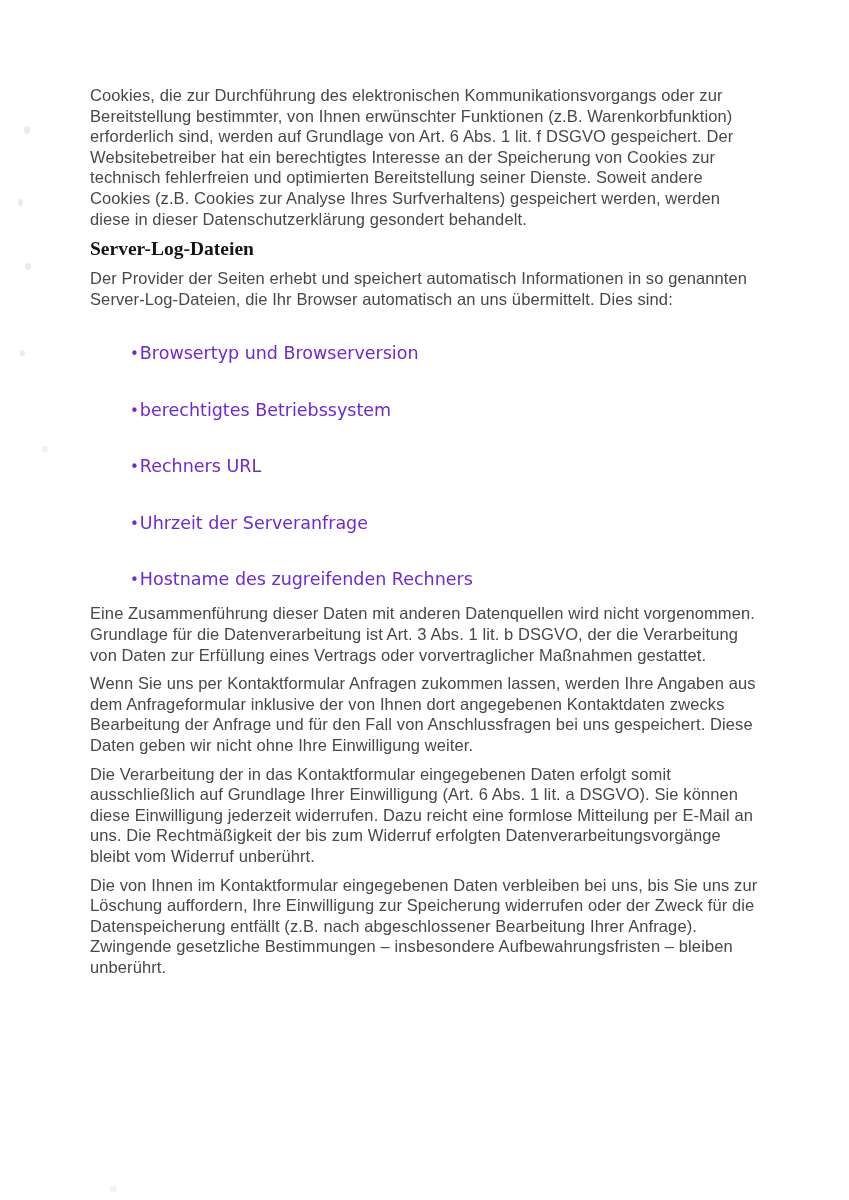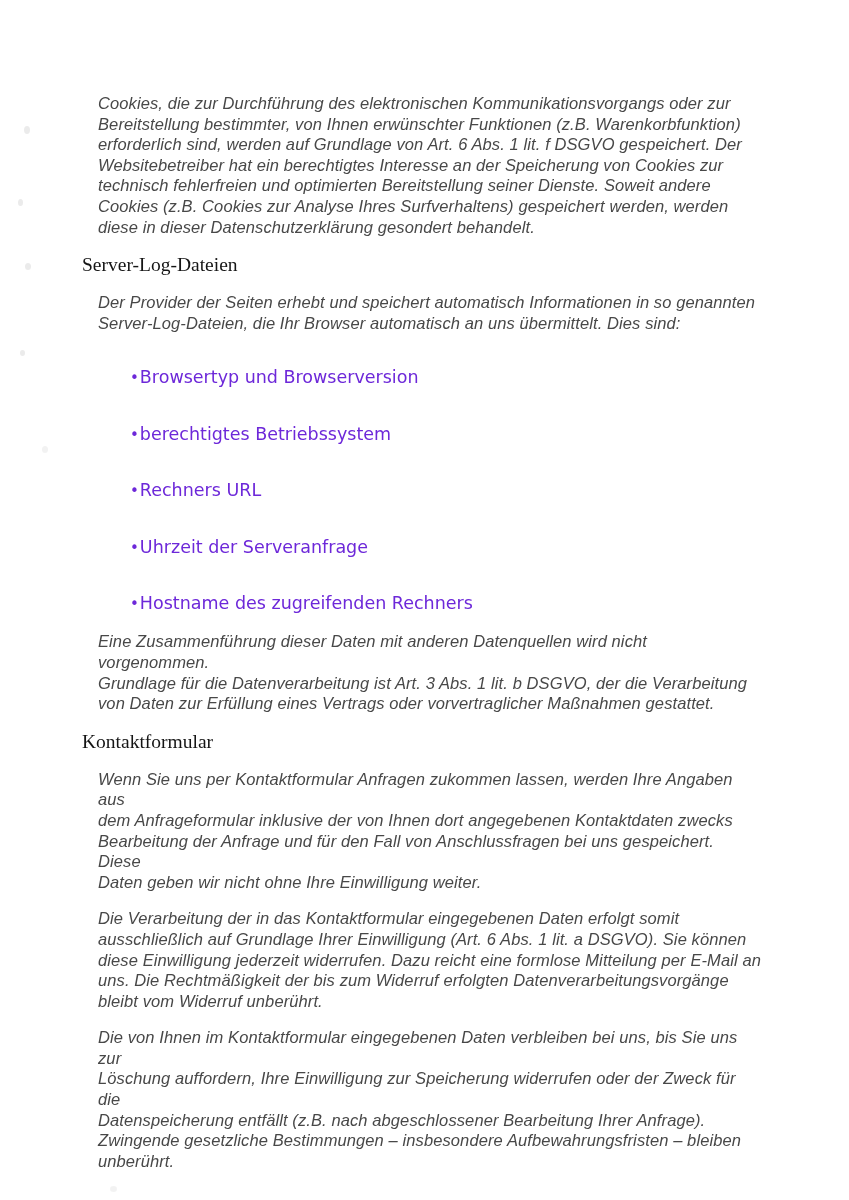--- a/index.html
+++ b/index.html
@@ -13,33 +13,32 @@
     position: relative;
     width: 849px; height: 1200px;
     background: #ffffff;
   }
   .content {
     position: absolute;
     left: 82px; top: 77px;
     width: 695px;
   }
   .body-para {
-    margin: 16px;
+    margin: 8px;
     font-family: "Liberation Sans", sans-serif;
     font-size: 16.5px;
     line-height: 20.6px;
     color: #484848;
     white-space: pre-line;
     letter-spacing: 0.1px;
-    font-style: italic;
   }
   .heading {
-    margin: 0;
+    margin: 8px;
     font-family: "Liberation Serif", serif;
-    font-weight: normal;
+    font-weight: bold;
     font-size: 19.5px;
     line-height: 23px;
     color: #151515;
   }
   .log-list {
     margin: 3px 0 12px 0;
     padding: 0 0 0 48px;
     list-style: none;
   }
   .log-list li {
@@ -99,21 +98,20 @@
       <li><span class="bullet">•</span><span>berechtigtes Betriebssystem</span></li>
       <li><span class="bullet">•</span><span>Rechners URL</span></li>
       <li><span class="bullet">•</span><span>Uhrzeit der Serveranfrage</span></li>
       <li><span class="bullet">•</span><span>Hostname des zugreifenden Rechners</span></li>
     </ul>
 
     <p class="body-para">Eine Zusammenführung dieser Daten mit anderen Datenquellen wird nicht vorgenommen.
 Grundlage für die Datenverarbeitung ist Art. 3 Abs. 1 lit. b DSGVO, der die Verarbeitung
 von Daten zur Erfüllung eines Vertrags oder vorvertraglicher Maßnahmen gestattet.</p>
 
-    <h2 class="heading">Kontaktformular</h2>
 
     <p class="body-para">Wenn Sie uns per Kontaktformular Anfragen zukommen lassen, werden Ihre Angaben aus
 dem Anfrageformular inklusive der von Ihnen dort angegebenen Kontaktdaten zwecks
 Bearbeitung der Anfrage und für den Fall von Anschlussfragen bei uns gespeichert. Diese
 Daten geben wir nicht ohne Ihre Einwilligung weiter.</p>
 
     <p class="body-para">Die Verarbeitung der in das Kontaktformular eingegebenen Daten erfolgt somit
 ausschließlich auf Grundlage Ihrer Einwilligung (Art. 6 Abs. 1 lit. a DSGVO). Sie können
 diese Einwilligung jederzeit widerrufen. Dazu reicht eine formlose Mitteilung per E-Mail an
 uns. Die Rechtmäßigkeit der bis zum Widerruf erfolgten Datenverarbeitungsvorgänge

